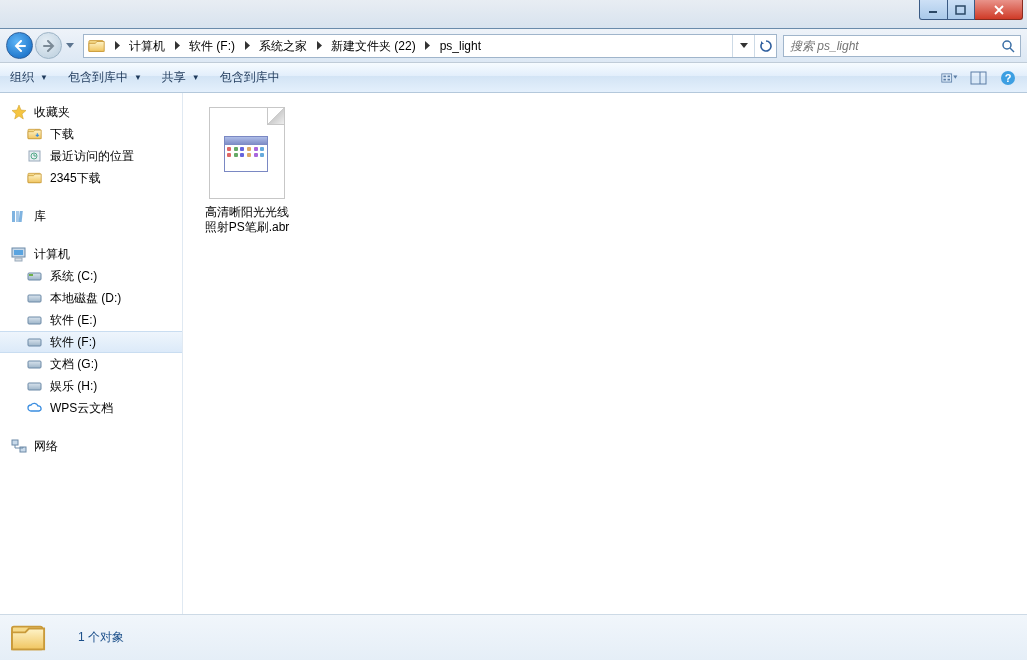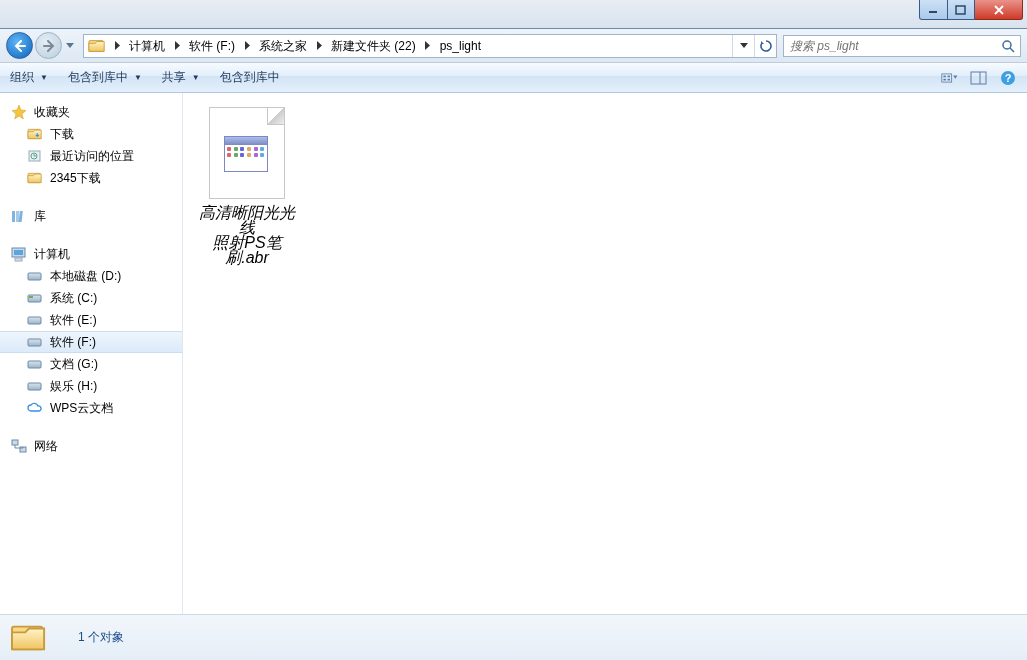--- a/index.html
+++ b/index.html
@@ -44,21 +44,21 @@
 
 .body { display: flex; height: 521px; justify-content: center; }
 .sidebar { width: 183px; background: #fff; border-right: 1px solid #e0e9f2; padding: 8px 0; overflow: hidden; font-size: 12px; }
 .sgroup { margin-bottom: 16px; }
 .sitem { height: 22px; display: flex; align-items: center; padding-left: 10px; gap: 6px; cursor: default; }
 .sitem.child { padding-left: 26px; }
 .sitem.sel { background: linear-gradient(#eef5fc,#dceaf9); border-top: 1px solid #c9ddf1; border-bottom: 1px solid #c9ddf1; }
 .sitem .ic { width: 18px; height: 16px; display: flex; align-items: center; justify-content: center; }
 .sitem .lbl { color: #000; }
 .content { flex: 1; background: #fff; padding: 14px; }
-.file { width: 100px; text-align: center; font-size: 16px; font-style: italic; }
+.file { width: 100px; text-align: center; font-size: 12px; }
 .filethumb { width: 76px; height: 92px; margin: 0 auto 6px; border: 1px solid #c7c7c7; background: #fff; position: relative; }
 .filethumb::before { content: ""; position: absolute; top: 0; right: 0; width: 16px; height: 16px; background: linear-gradient(135deg,#fff 48%,#ccc 50%,#eee); border-left: 1px solid #c7c7c7; border-bottom: 1px solid #c7c7c7; }
 .filethumb .inner { position: absolute; left: 14px; top: 28px; width: 44px; height: 36px; border: 1px solid #7a88c3; background: #fff; }
 .filethumb .innerbar { height: 8px; background: linear-gradient(#aebde8,#7a88c3); }
 .filethumb .innerdots { padding: 2px; display: grid; grid-template-columns: repeat(6,1fr); gap: 2px; }
 .filethumb .innerdots span { width: 4px; height: 4px; border-radius: 1px; }
 .fn { line-height: 15px; color: #000; }
 
 
 .statusbar { height: 46px; background: linear-gradient(#f1f6fb,#e5eef7); border-top: 1px solid #cddae6; display: flex; align-items: center; padding: 0 10px; gap: 30px; font-size: 12px; color: #1b4f8a; }
@@ -287,32 +287,32 @@
               <rect x="3" y="3" width="9" height="5" fill="#5aa4e0"></rect>
               <rect x="4" y="11" width="7" height="3" fill="#d8dee4" stroke="#9ab"></rect>
             </svg>
           </span>
         <span class="lbl">计算机</span>
       </div>
       <div class="sitem child">
         <span class="ic">
             <svg width="16" height="12" viewBox="0 0 16 12">
               <rect x="1" y="3" width="13" height="7" rx="1" fill="url(#dg)" stroke="#6d8aa7"></rect>
+              <rect x="2" y="4" width="4" height="2" fill="#6fb04a"></rect>
+            </svg>
+          </span>
+        <span class="lbl">系统 (C:)</span>
+      </div>
+      <div class="sitem child">
+        <span class="ic">
+            <svg width="16" height="12" viewBox="0 0 16 12">
+              <rect x="1" y="3" width="13" height="7" rx="1" fill="url(#dg)" stroke="#6d8aa7"></rect>
             </svg>
           </span>
         <span class="lbl">本地磁盘 (D:)</span>
-      </div>
-      <div class="sitem child">
-        <span class="ic">
-            <svg width="16" height="12" viewBox="0 0 16 12">
-              <rect x="1" y="3" width="13" height="7" rx="1" fill="url(#dg)" stroke="#6d8aa7"></rect>
-              <rect x="2" y="4" width="4" height="2" fill="#6fb04a"></rect>
-            </svg>
-          </span>
-        <span class="lbl">系统 (C:)</span>
       </div>
       <div class="sitem child">
         <span class="ic">
             <svg width="16" height="12" viewBox="0 0 16 12">
               <rect x="1" y="3" width="13" height="7" rx="1" fill="url(#dg)" stroke="#6d8aa7"></rect>
             </svg>
           </span>
         <span class="lbl">软件 (E:)</span>
       </div>
       <div class="sitem child sel">

